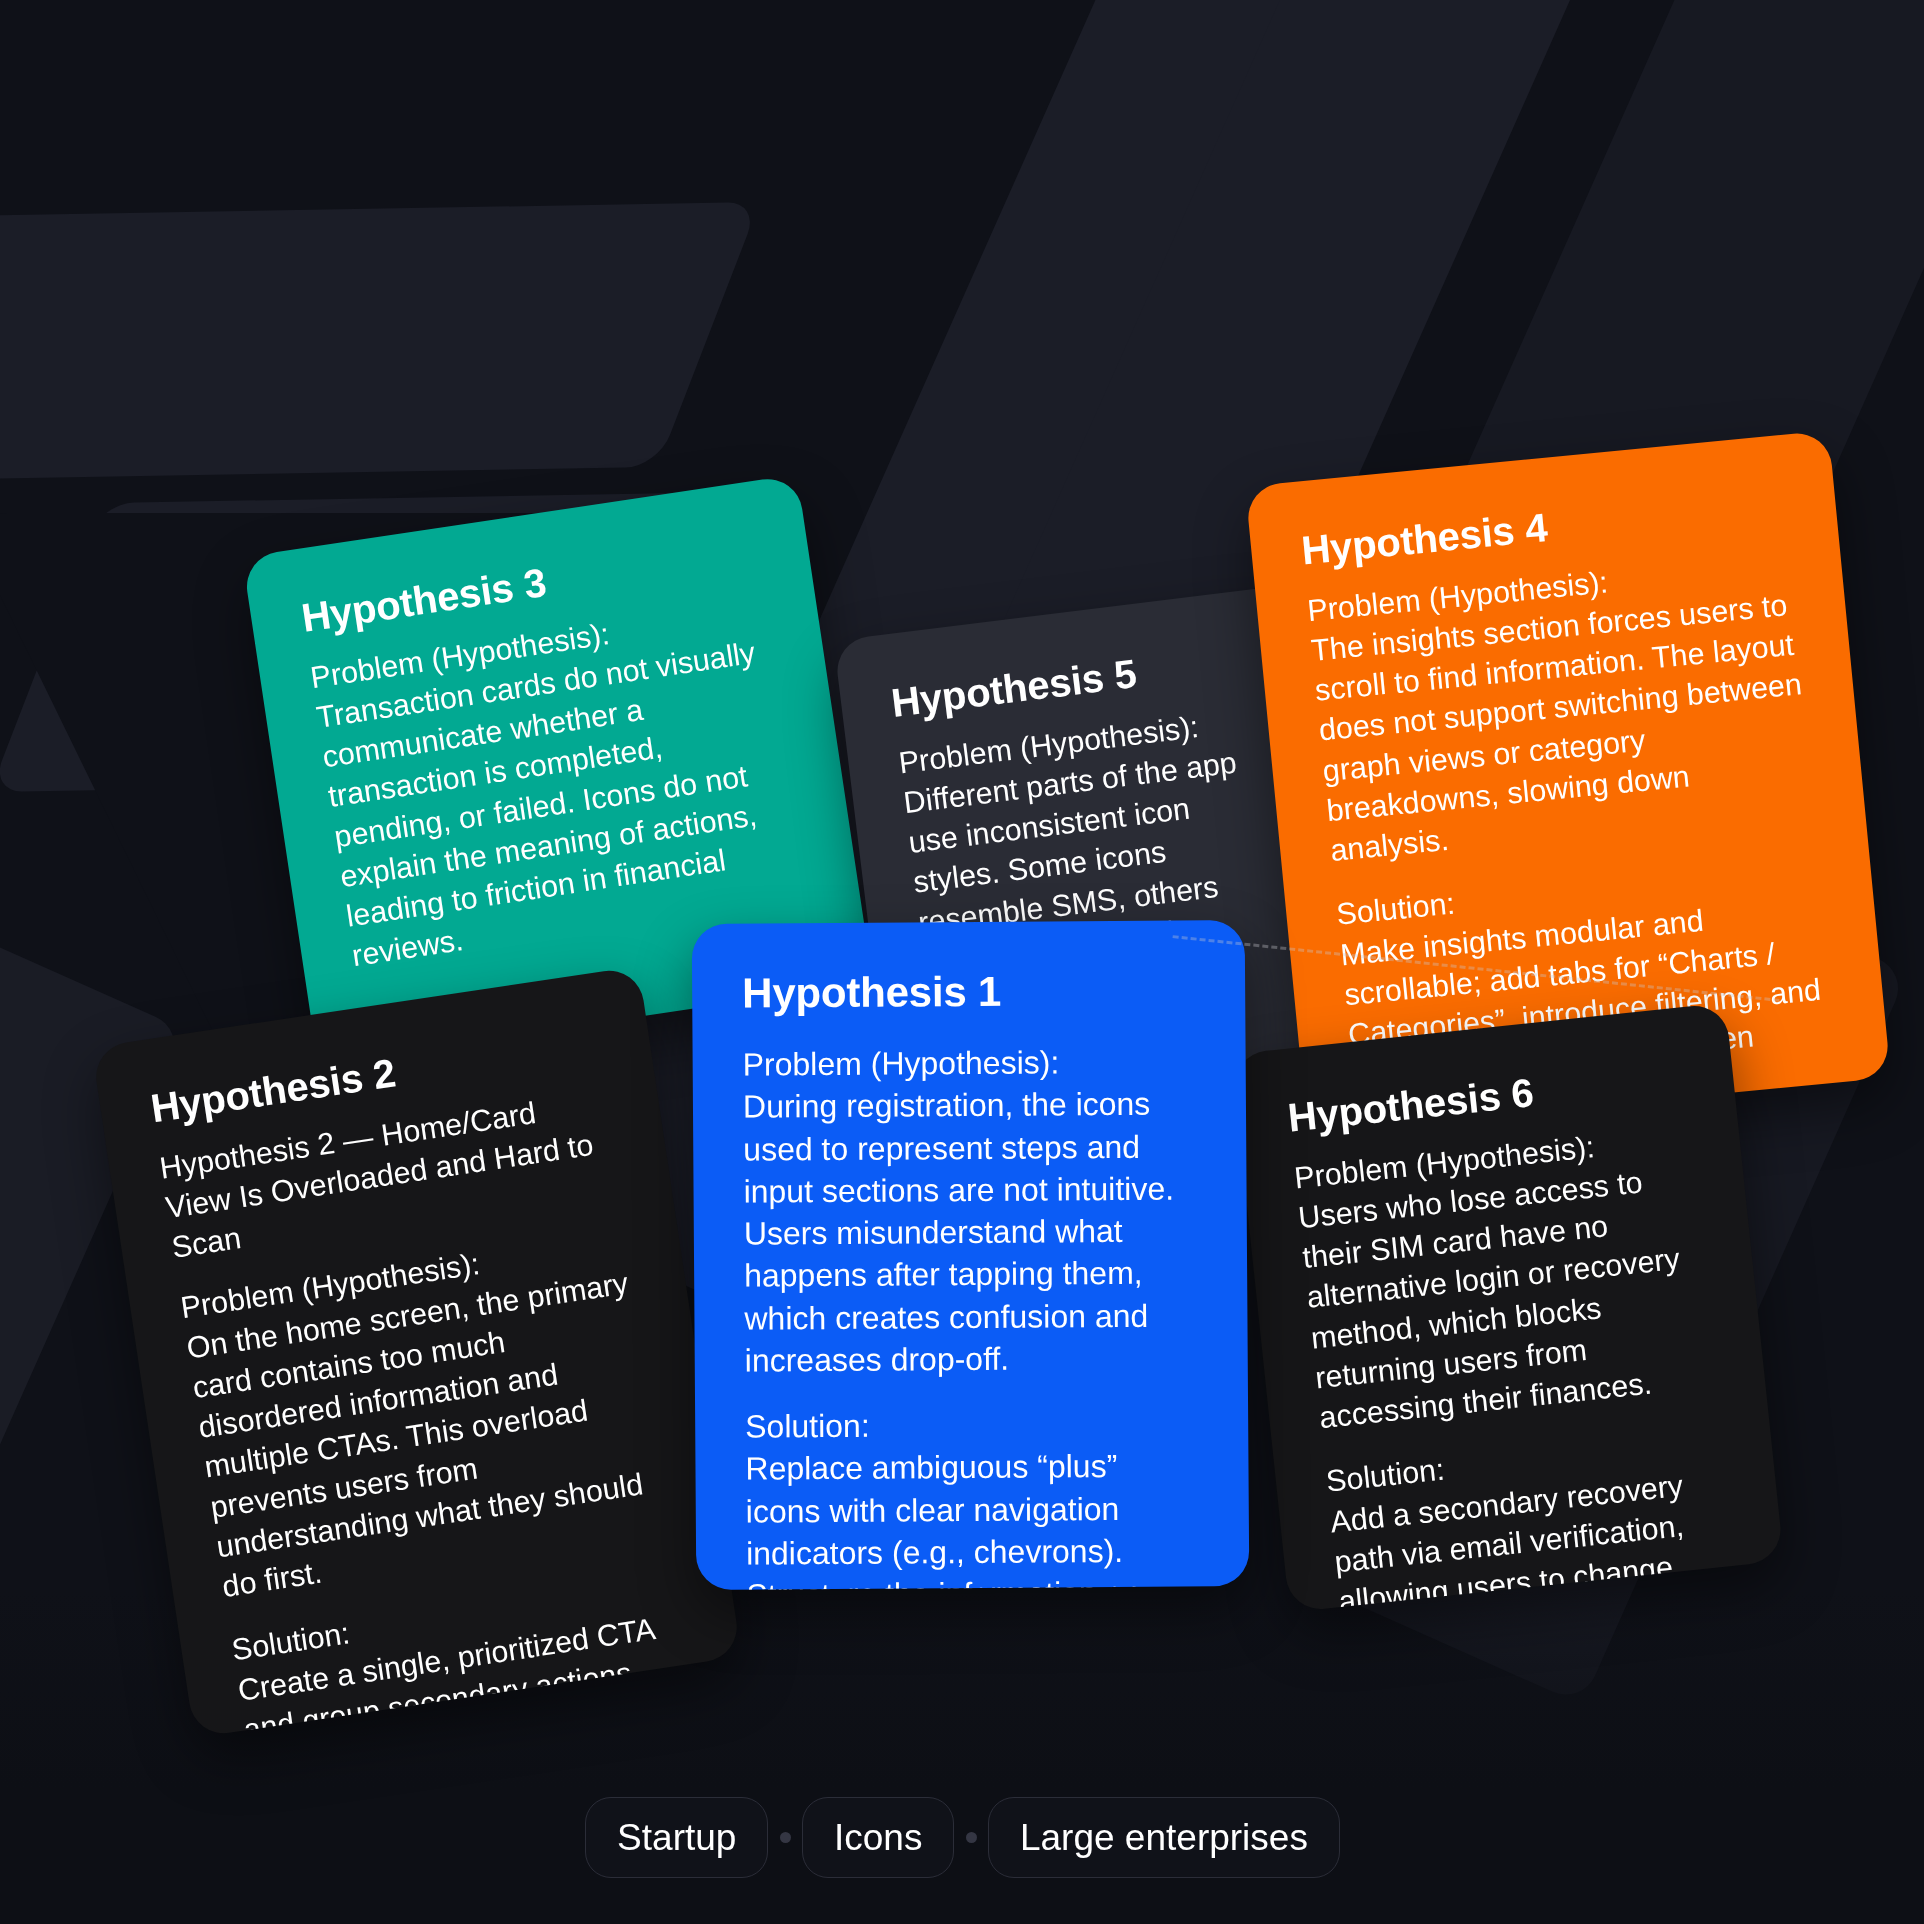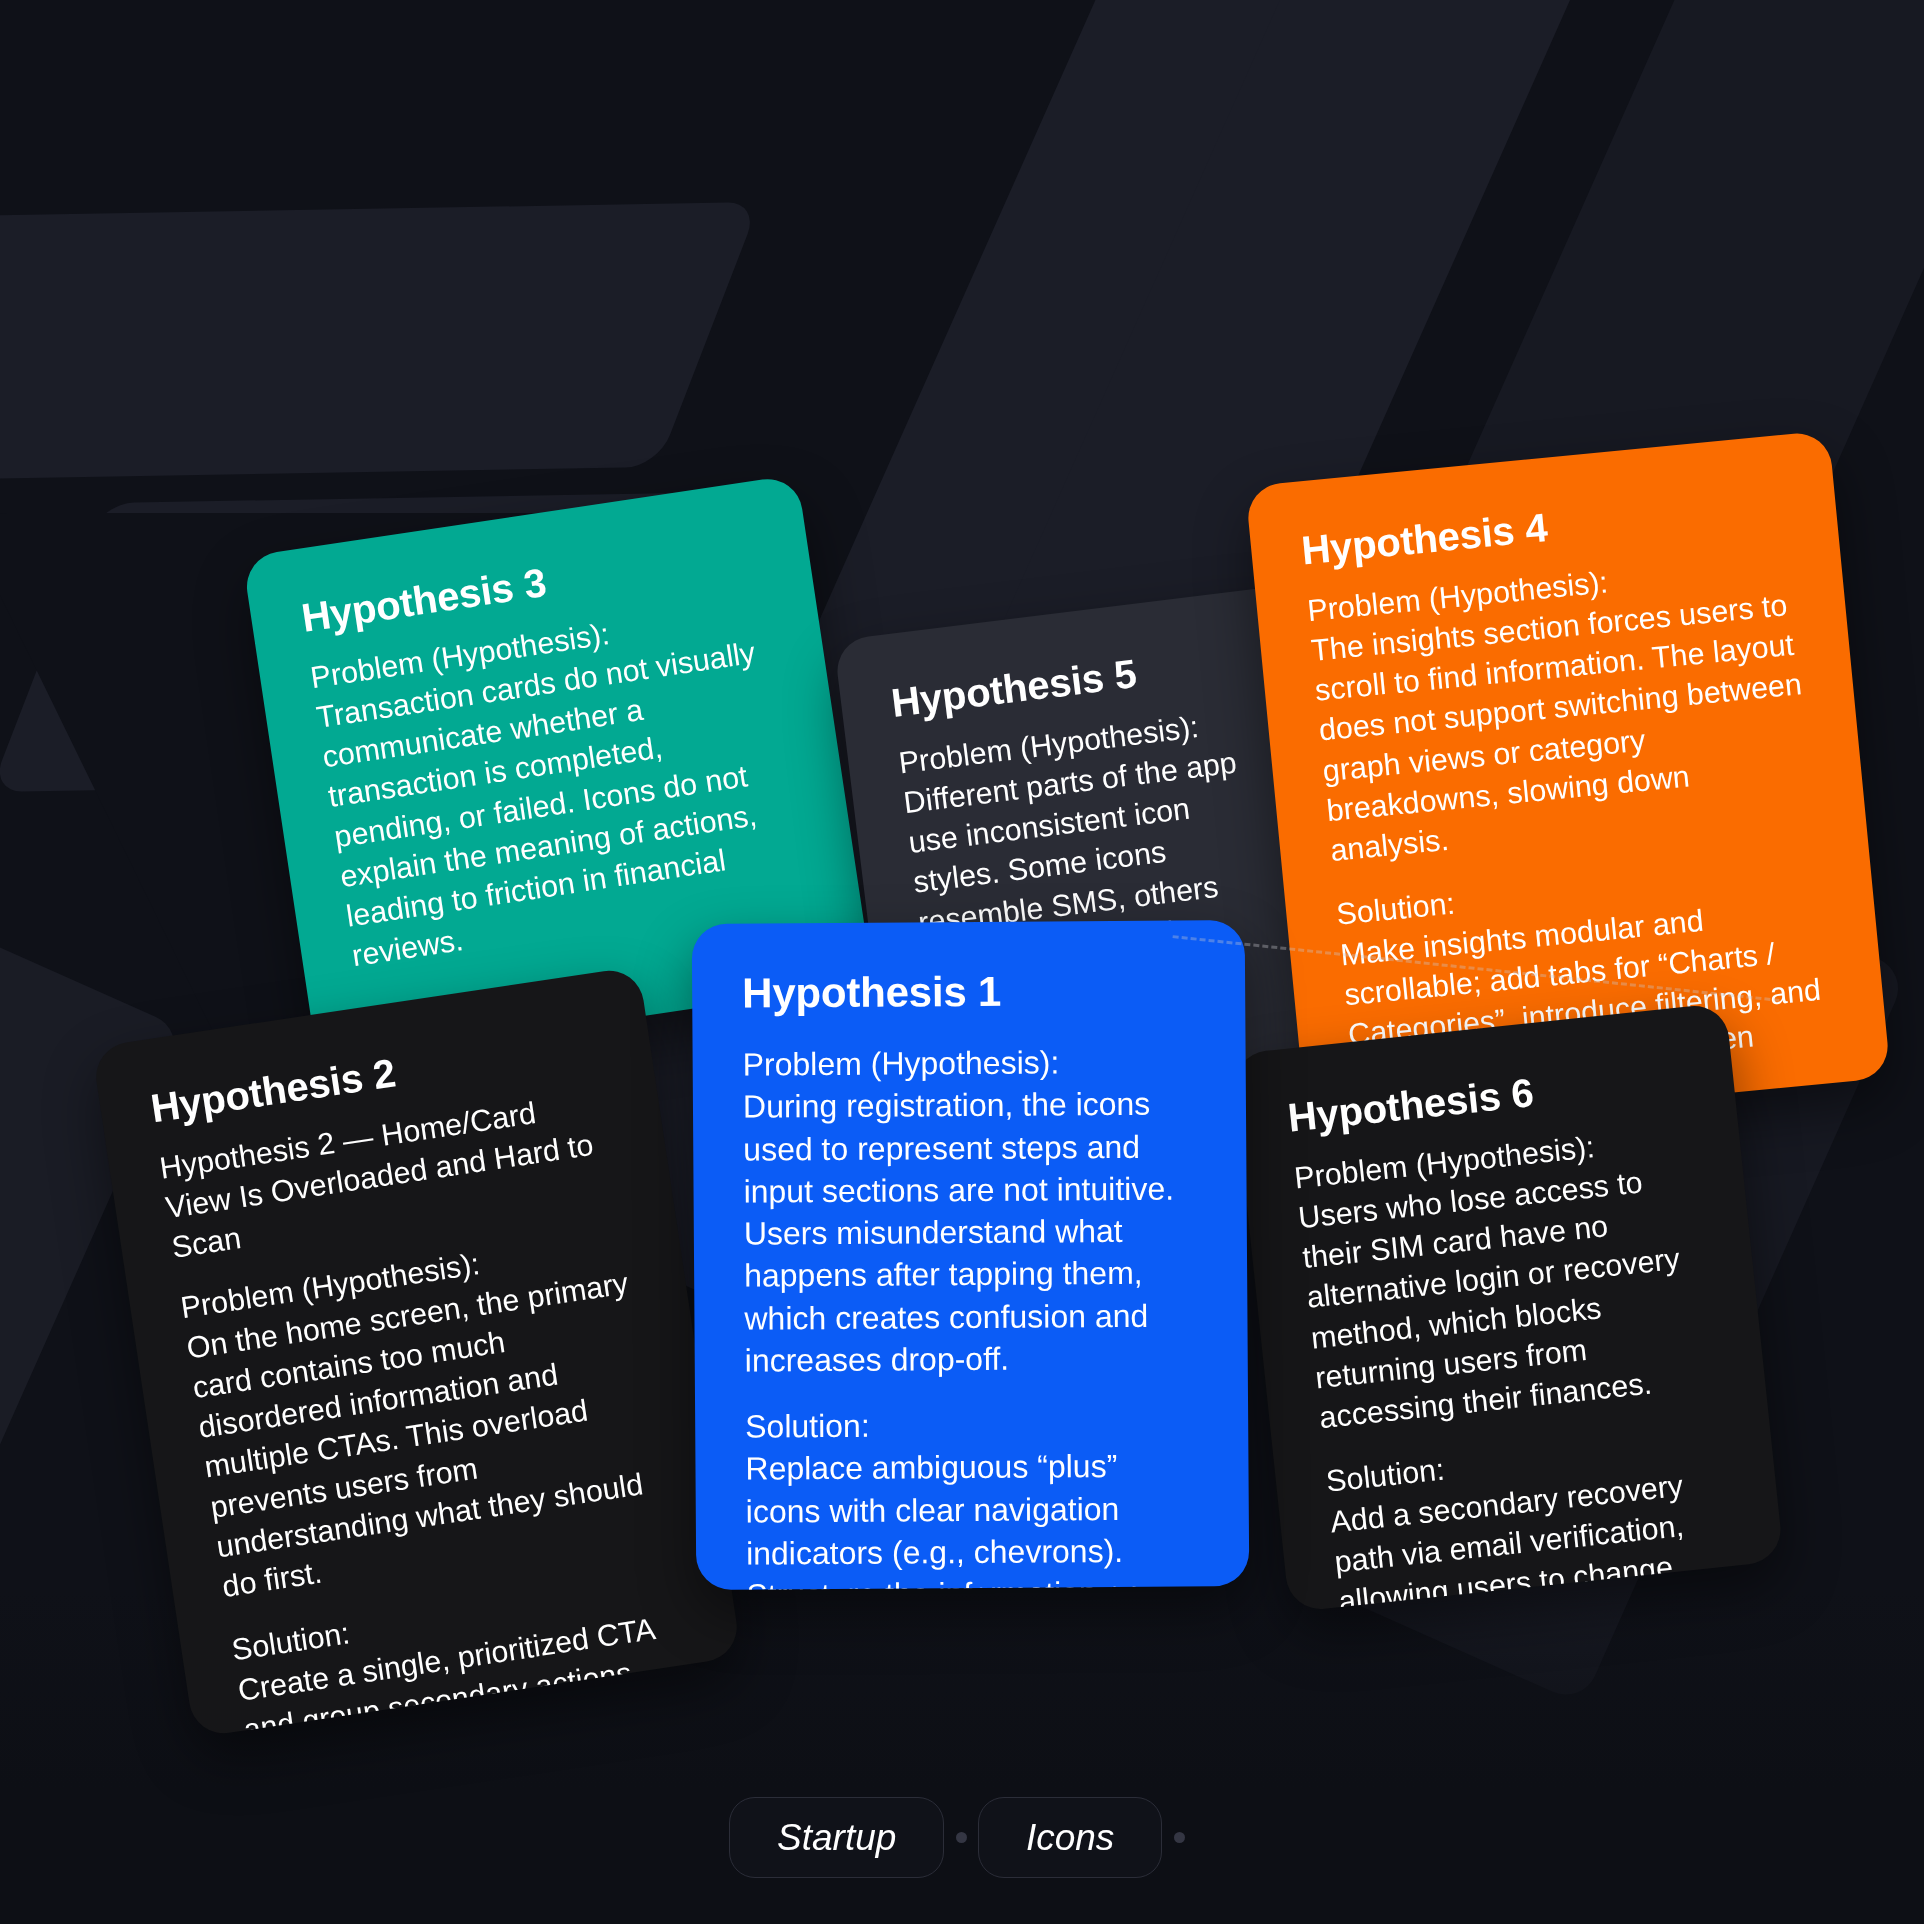--- a/index.html
+++ b/index.html
@@ -133,25 +133,24 @@
     justify-content: center;
     align-items: center;
     gap: 0px;
     z-index: 20;
   }
   .pill {
     border: 1.6px solid #2b2d38;
     border-radius: 26px;
     color: #ffffff;
     font-size: 37px;
-    padding: 21px 47px;
+    padding: 21px 31px;
     background: rgba(18,20,28,0.6);
     white-space: nowrap;
     line-height: 1;
-    font-style: italic;
   }
   .pill-dot {
     width: 11.2px; height: 11.2px;
     border-radius: 50%;
     background: #343643;
     margin: 0 11.2px;
     flex: 0 0 auto;
   }
 </style>
 </head>
@@ -234,16 +233,17 @@
 <span>Replace ambiguous “plus” icons with clear navigation indicators (e.g., chevrons). Structure the information on each card so the action and purpose are immediately clear.</span></p>
   </div>
 
   <div class="dash-line" style="left:1171px; top:967px; width:610px; transform: rotate(6deg);"></div>
 
   <div id="segment-bar">
     <div class="pill">Startup</div>
     <div class="pill-dot"></div>
     <div class="pill">Icons</div>
     <div class="pill-dot"></div>
+    <div class="pill">Large enterprises</div>
   </div>
 
 </div>
 
 
 </body></html>

